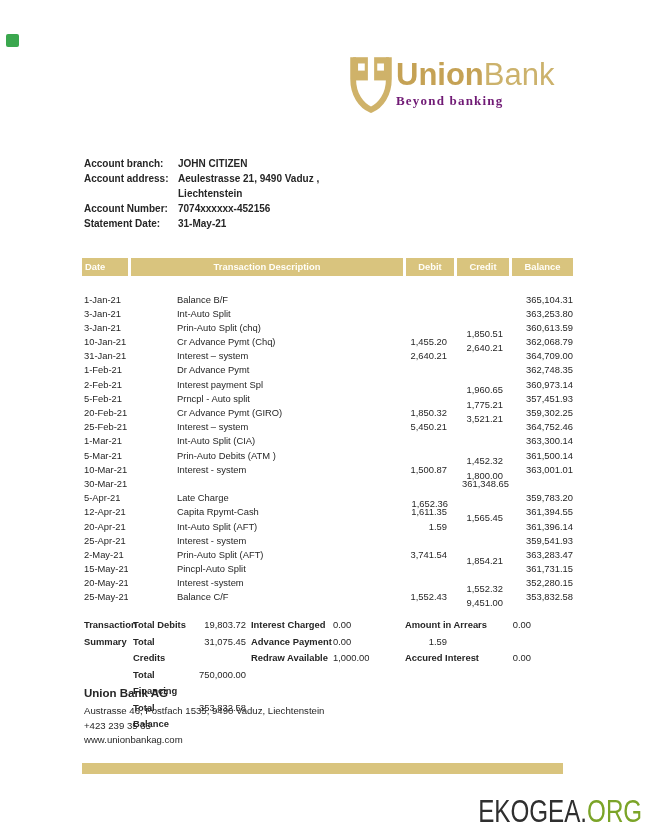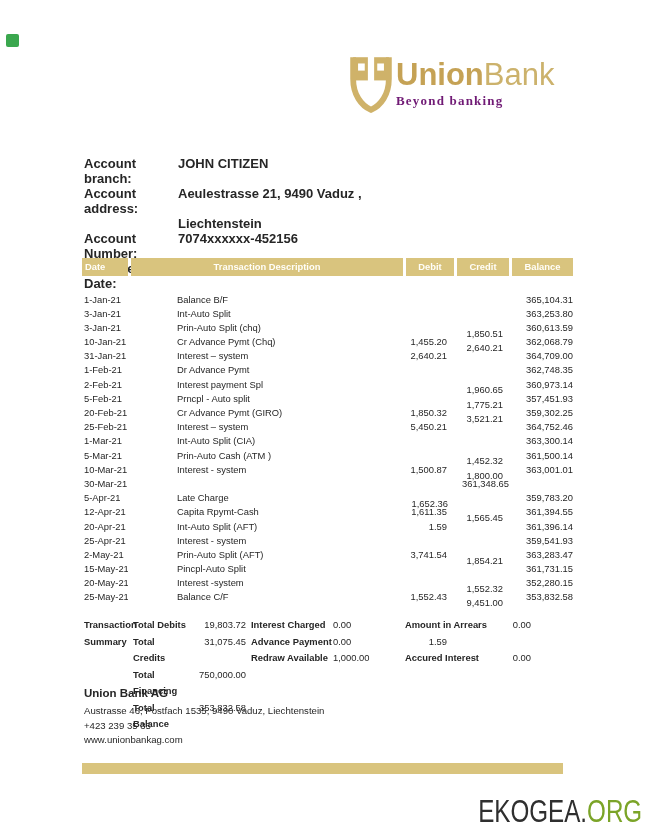--- a/index.html
+++ b/index.html
@@ -13,21 +13,21 @@
   .logo{position:absolute;left:346px;top:53px;display:flex;align-items:flex-start;}
   .shield{width:50px;height:62px;display:block;}
   .logo-text{padding-top:6px;}
   .brand{font-size:31px;line-height:32px;white-space:nowrap;}
   .brand-bold{font-weight:bold;color:#c5a255;}
   .brand-light{font-weight:normal;color:#ccb26c;}
   .tagline{font-family:"Liberation Serif","DejaVu Serif",serif;font-weight:bold;
            font-size:13px;color:#701a75;letter-spacing:1.2px;margin-top:2px;}
 
   
-  .account{position:absolute;left:84px;top:156px;font-size:13px;font-weight:bold;line-height:15px;}
+  .account{position:absolute;left:84px;top:156px;font-size:10px;font-weight:bold;line-height:15px;}
   .acct-row{display:flex;}
   .acct-label{width:94px;}
 
   
   .txn-table{position:absolute;left:82px;top:258px;width:491px;font-size:9.4px;}
   .thead{display:grid;grid-template-columns:46px 272px 48px 52px 61px;column-gap:3px;}
   .hcell{background:#d9c47e;color:#fffef8;font-weight:bold;height:18px;line-height:18px;overflow:hidden;}
   .h-date{padding-left:3px;}
   .h-desc{text-align:center;}
   .h-debit,.h-credit,.h-balance{text-align:center;}
@@ -195,21 +195,21 @@
         </div>
         <div class="trow">
           <div class="cell date">1-Mar-21</div>
           <div class="cell desc">Int-Auto Split (CIA)</div>
           <div class="cell num debit"></div>
           <div class="cell num credit">1,452.32</div>
           <div class="cell num balance">363,300.14</div>
         </div>
         <div class="trow">
           <div class="cell date">5-Mar-21</div>
-          <div class="cell desc">Prin-Auto Cash (ATM )</div>
+          <div class="cell desc">Prin-Auto Debits (ATM )</div>
           <div class="cell num debit"></div>
           <div class="cell num credit">1,800.00</div>
           <div class="cell num balance">361,500.14</div>
         </div>
         <div class="trow">
           <div class="cell date">10-Mar-21</div>
           <div class="cell desc">Interest - system</div>
           <div class="cell num debit">1,500.87</div>
           <div class="cell num credit"></div>
           <div class="cell num balance">363,001.01</div>

